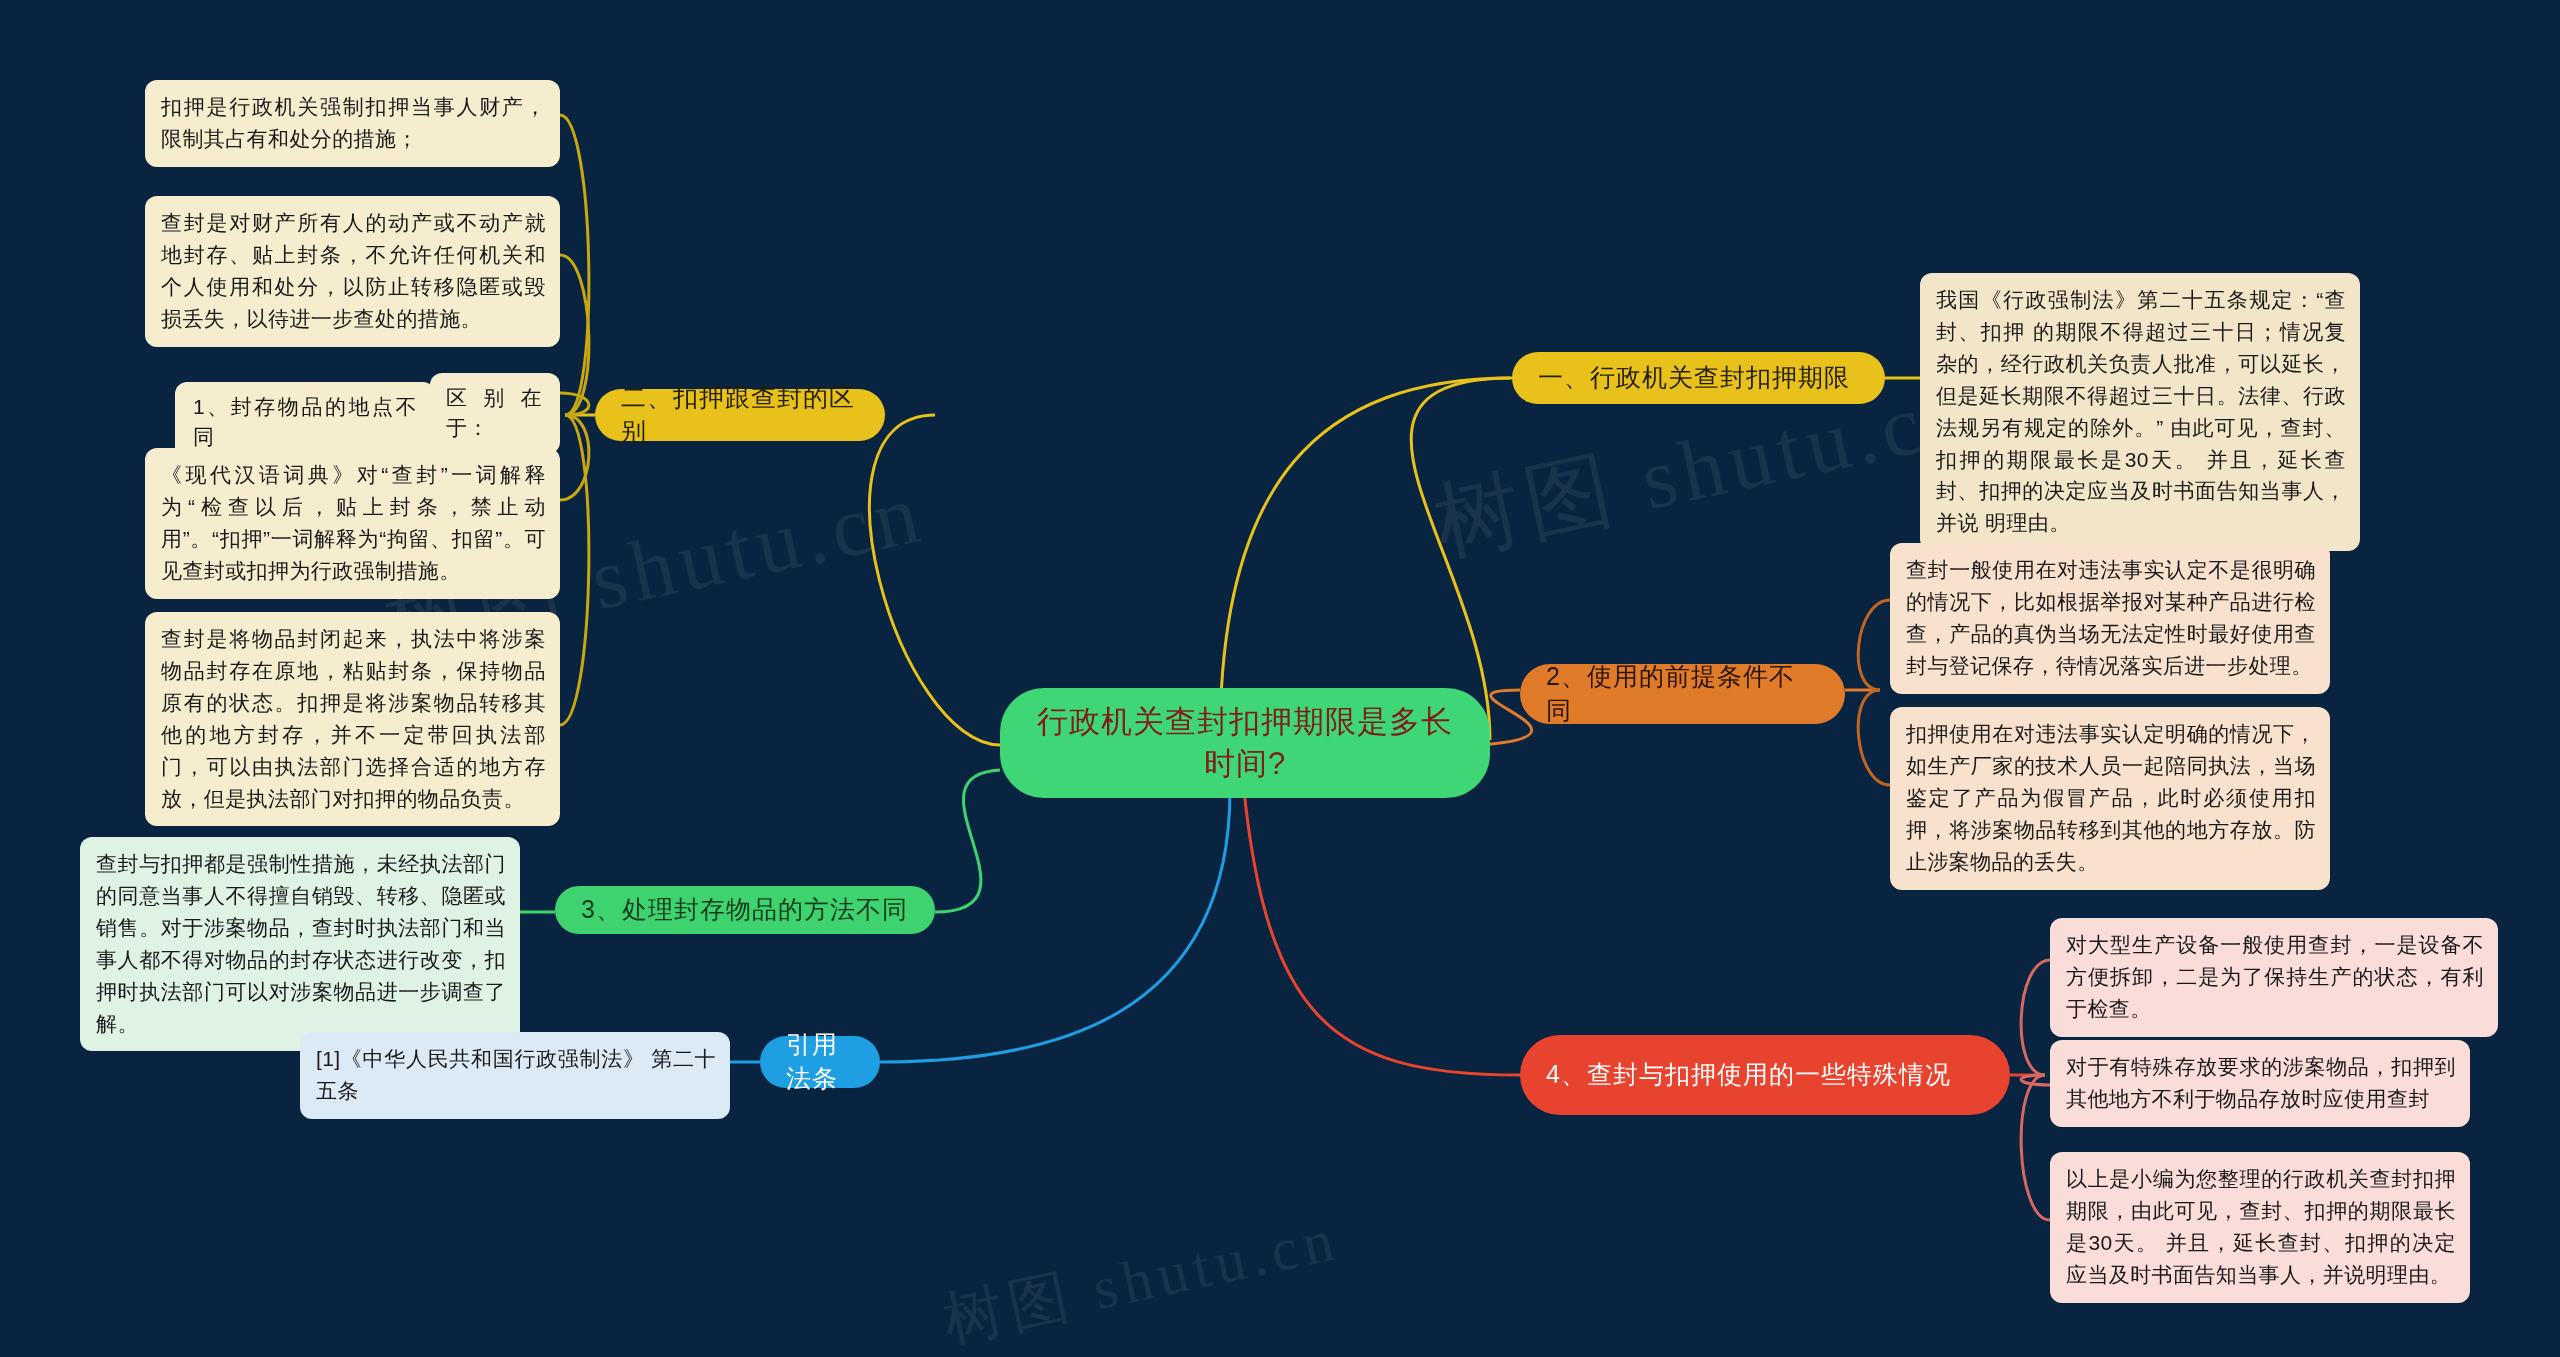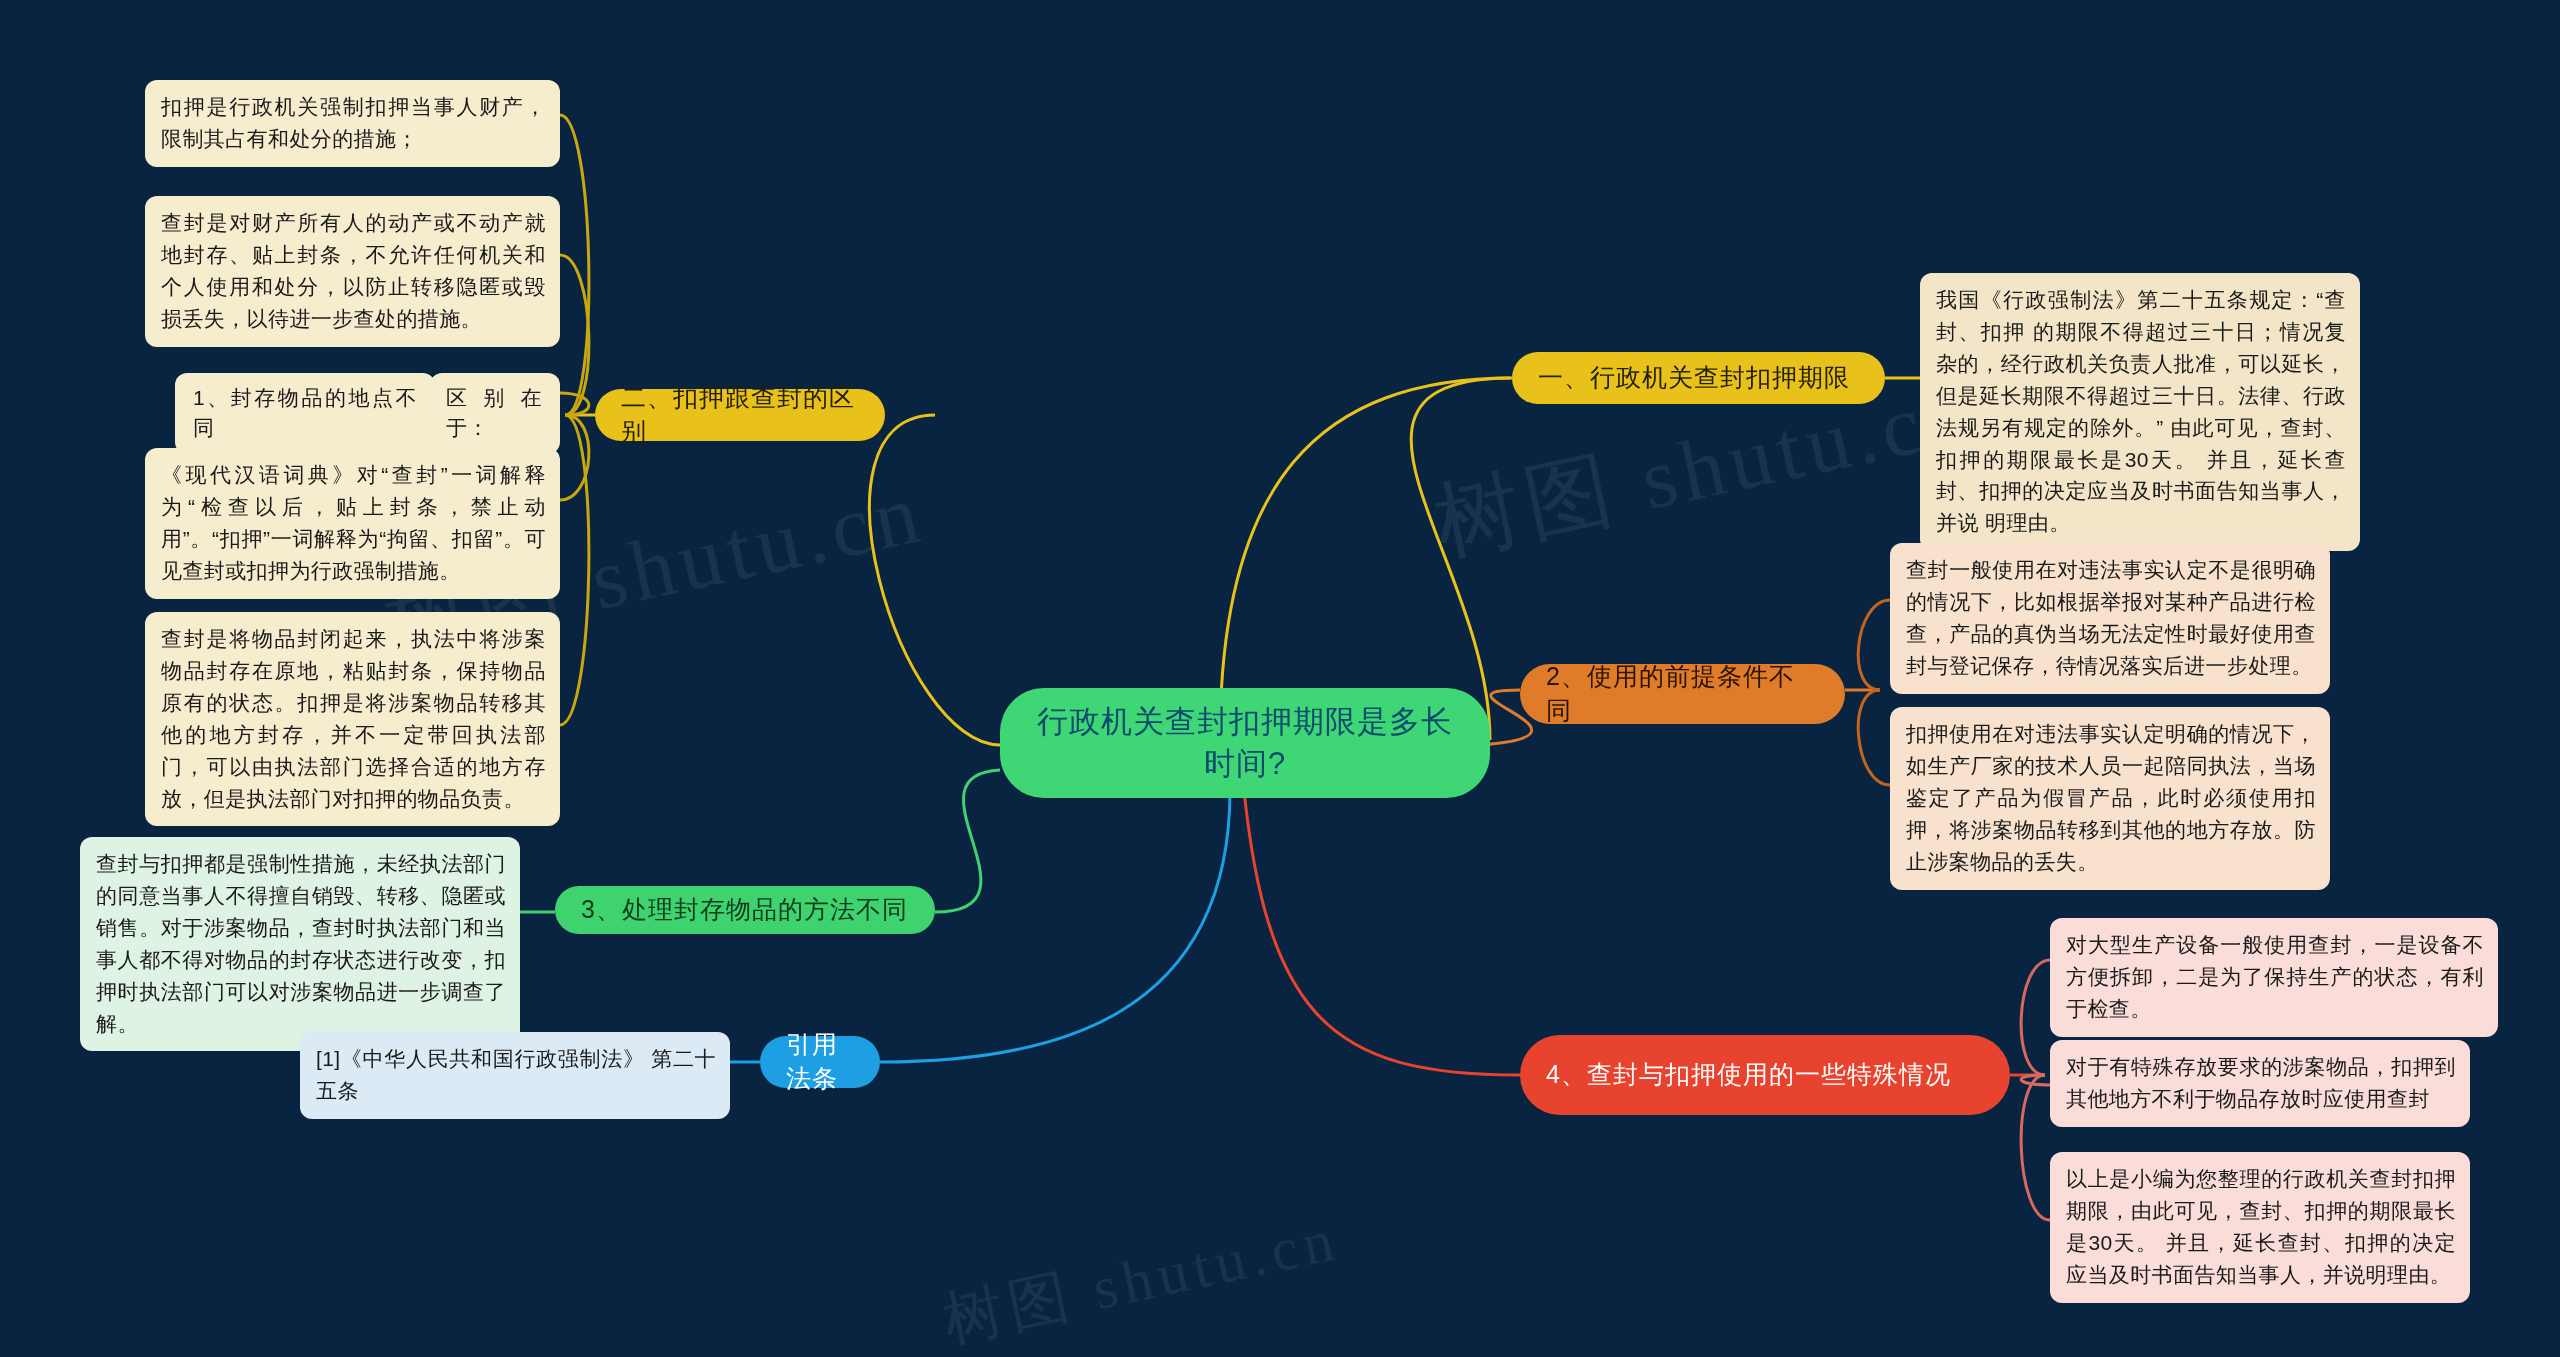--- a/index.html
+++ b/index.html
@@ -25,21 +25,21 @@
   
   .pill{
     border-radius:999px;
     display:flex;align-items:center;
     padding:10px 26px;
     font-size:25px;line-height:1.35;
     color:#1b1b1b;
     letter-spacing:1px;
   }
   .pill.center{
-    background:#3fd776;color:#0c4a6e;
+    background:#3fd776;color:#7f1d1d;
     font-size:31px;justify-content:flex-end;text-align:center;
     border-radius:44px;
   }
   .pill.yellow{background:#e8c21a;color:#241f02;}
   .pill.orange{background:#e07b2a;color:#2a1403;}
   .pill.red{background:#e8432e;color:#ffffff;}
   .pill.blue{background:#1e9fe3;color:#ffffff;}
   .pill.green{background:#3ed36e;color:#0e3a1d;}
 
   
@@ -143,21 +143,21 @@
     <span>扣押是行政机关强制扣押当事人财产，限制其占有和处分的措施；</span>
   </div>
 
   <div class="node leaf cream" style="left:145px;top:196px;width:415px;">
     <span>查封是对财产所有人的动产或不动产就地封存、贴上封条，不允许任何机关和个人使用和处分，以防止转移隐匿或毁损丢失，以待进一步查处的措施。</span>
   </div>
 
   <div class="node leaf cream small" style="left:430px;top:373px;width:130px;padding-left:16px;">
     <span>区别在于：</span>
   </div>
-  <div class="node leaf cream small" style="left:175px;top:373px;width:260px;">
+  <div class="node leaf cream small" style="left:175px;top:382px;width:260px;">
     <span>1、封存物品的地点不同</span>
   </div>
 
   <div class="node leaf cream" style="left:145px;top:448px;width:415px;">
     <span>《现代汉语词典》对“查封”一词解释为“检查以后，贴上封条，禁止动用”。“扣押”一词解释为“拘留、扣留”。可见查封或扣押为行政强制措施。</span>
   </div>
 
   <div class="node leaf cream" style="left:145px;top:612px;width:415px;">
     <span>查封是将物品封闭起来，执法中将涉案物品封存在原地，粘贴封条，保持物品原有的状态。扣押是将涉案物品转移其他的地方封存，并不一定带回执法部门，可以由执法部门选择合适的地方存放，但是执法部门对扣押的物品负责。</span>
   </div>

